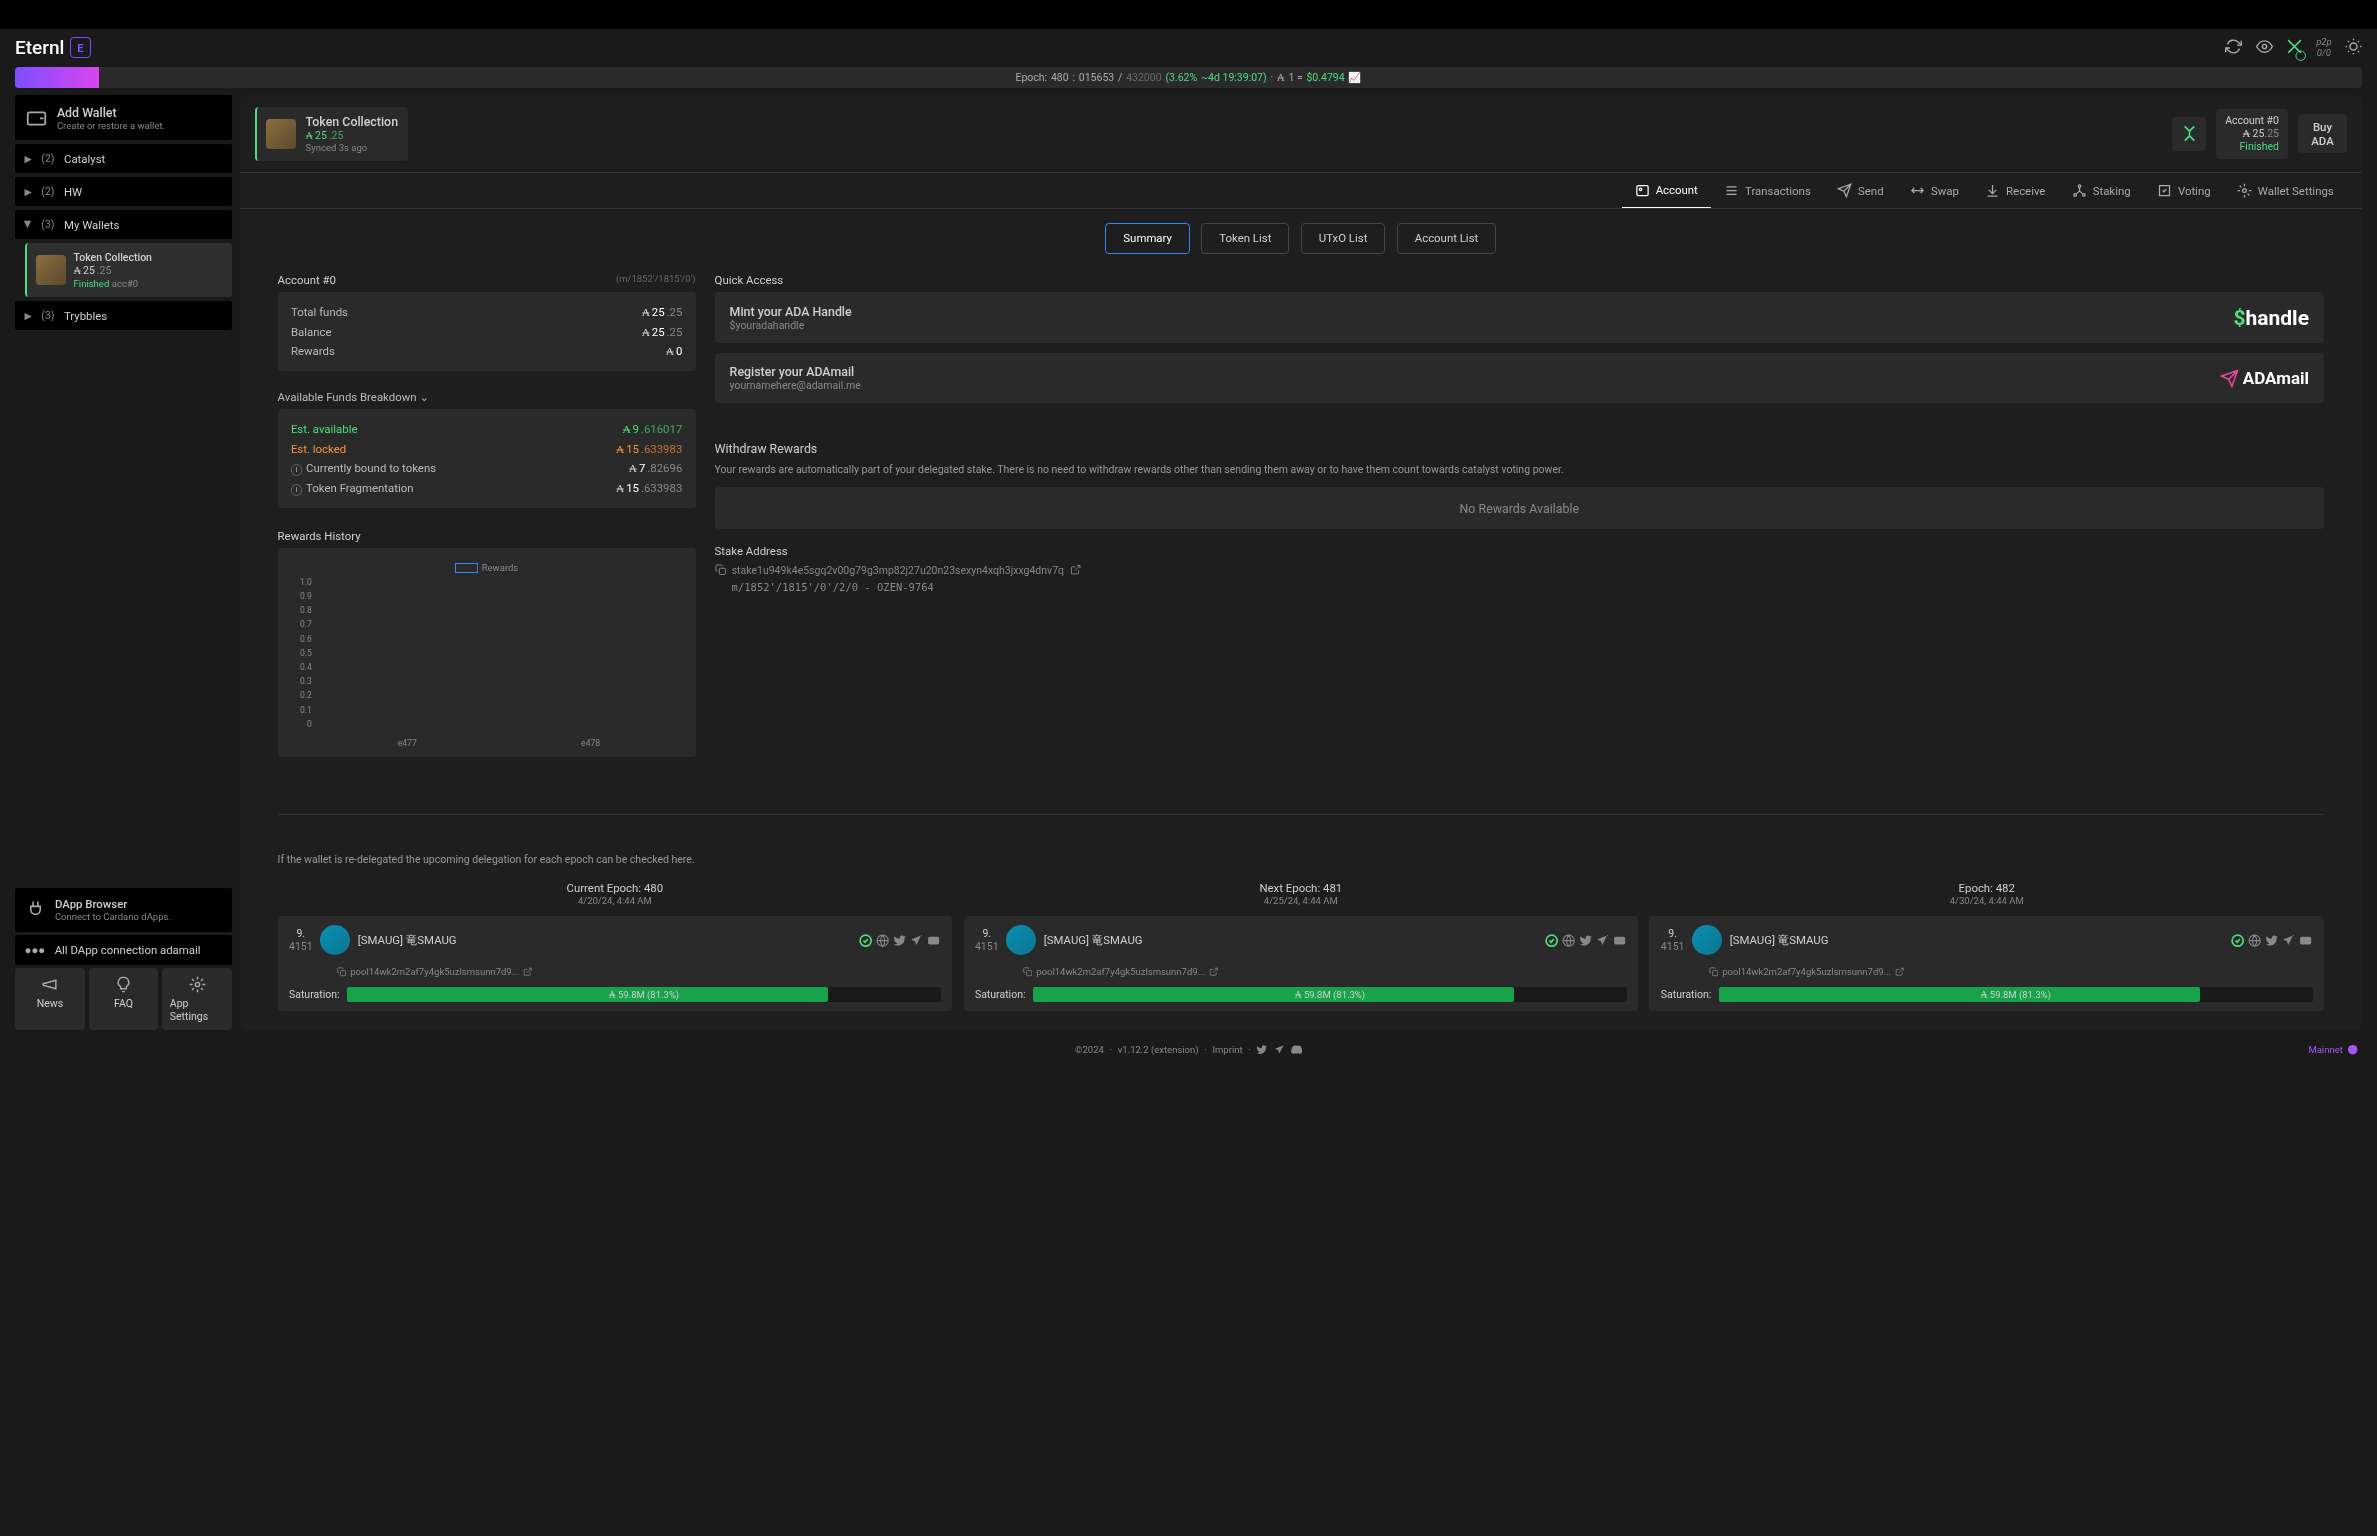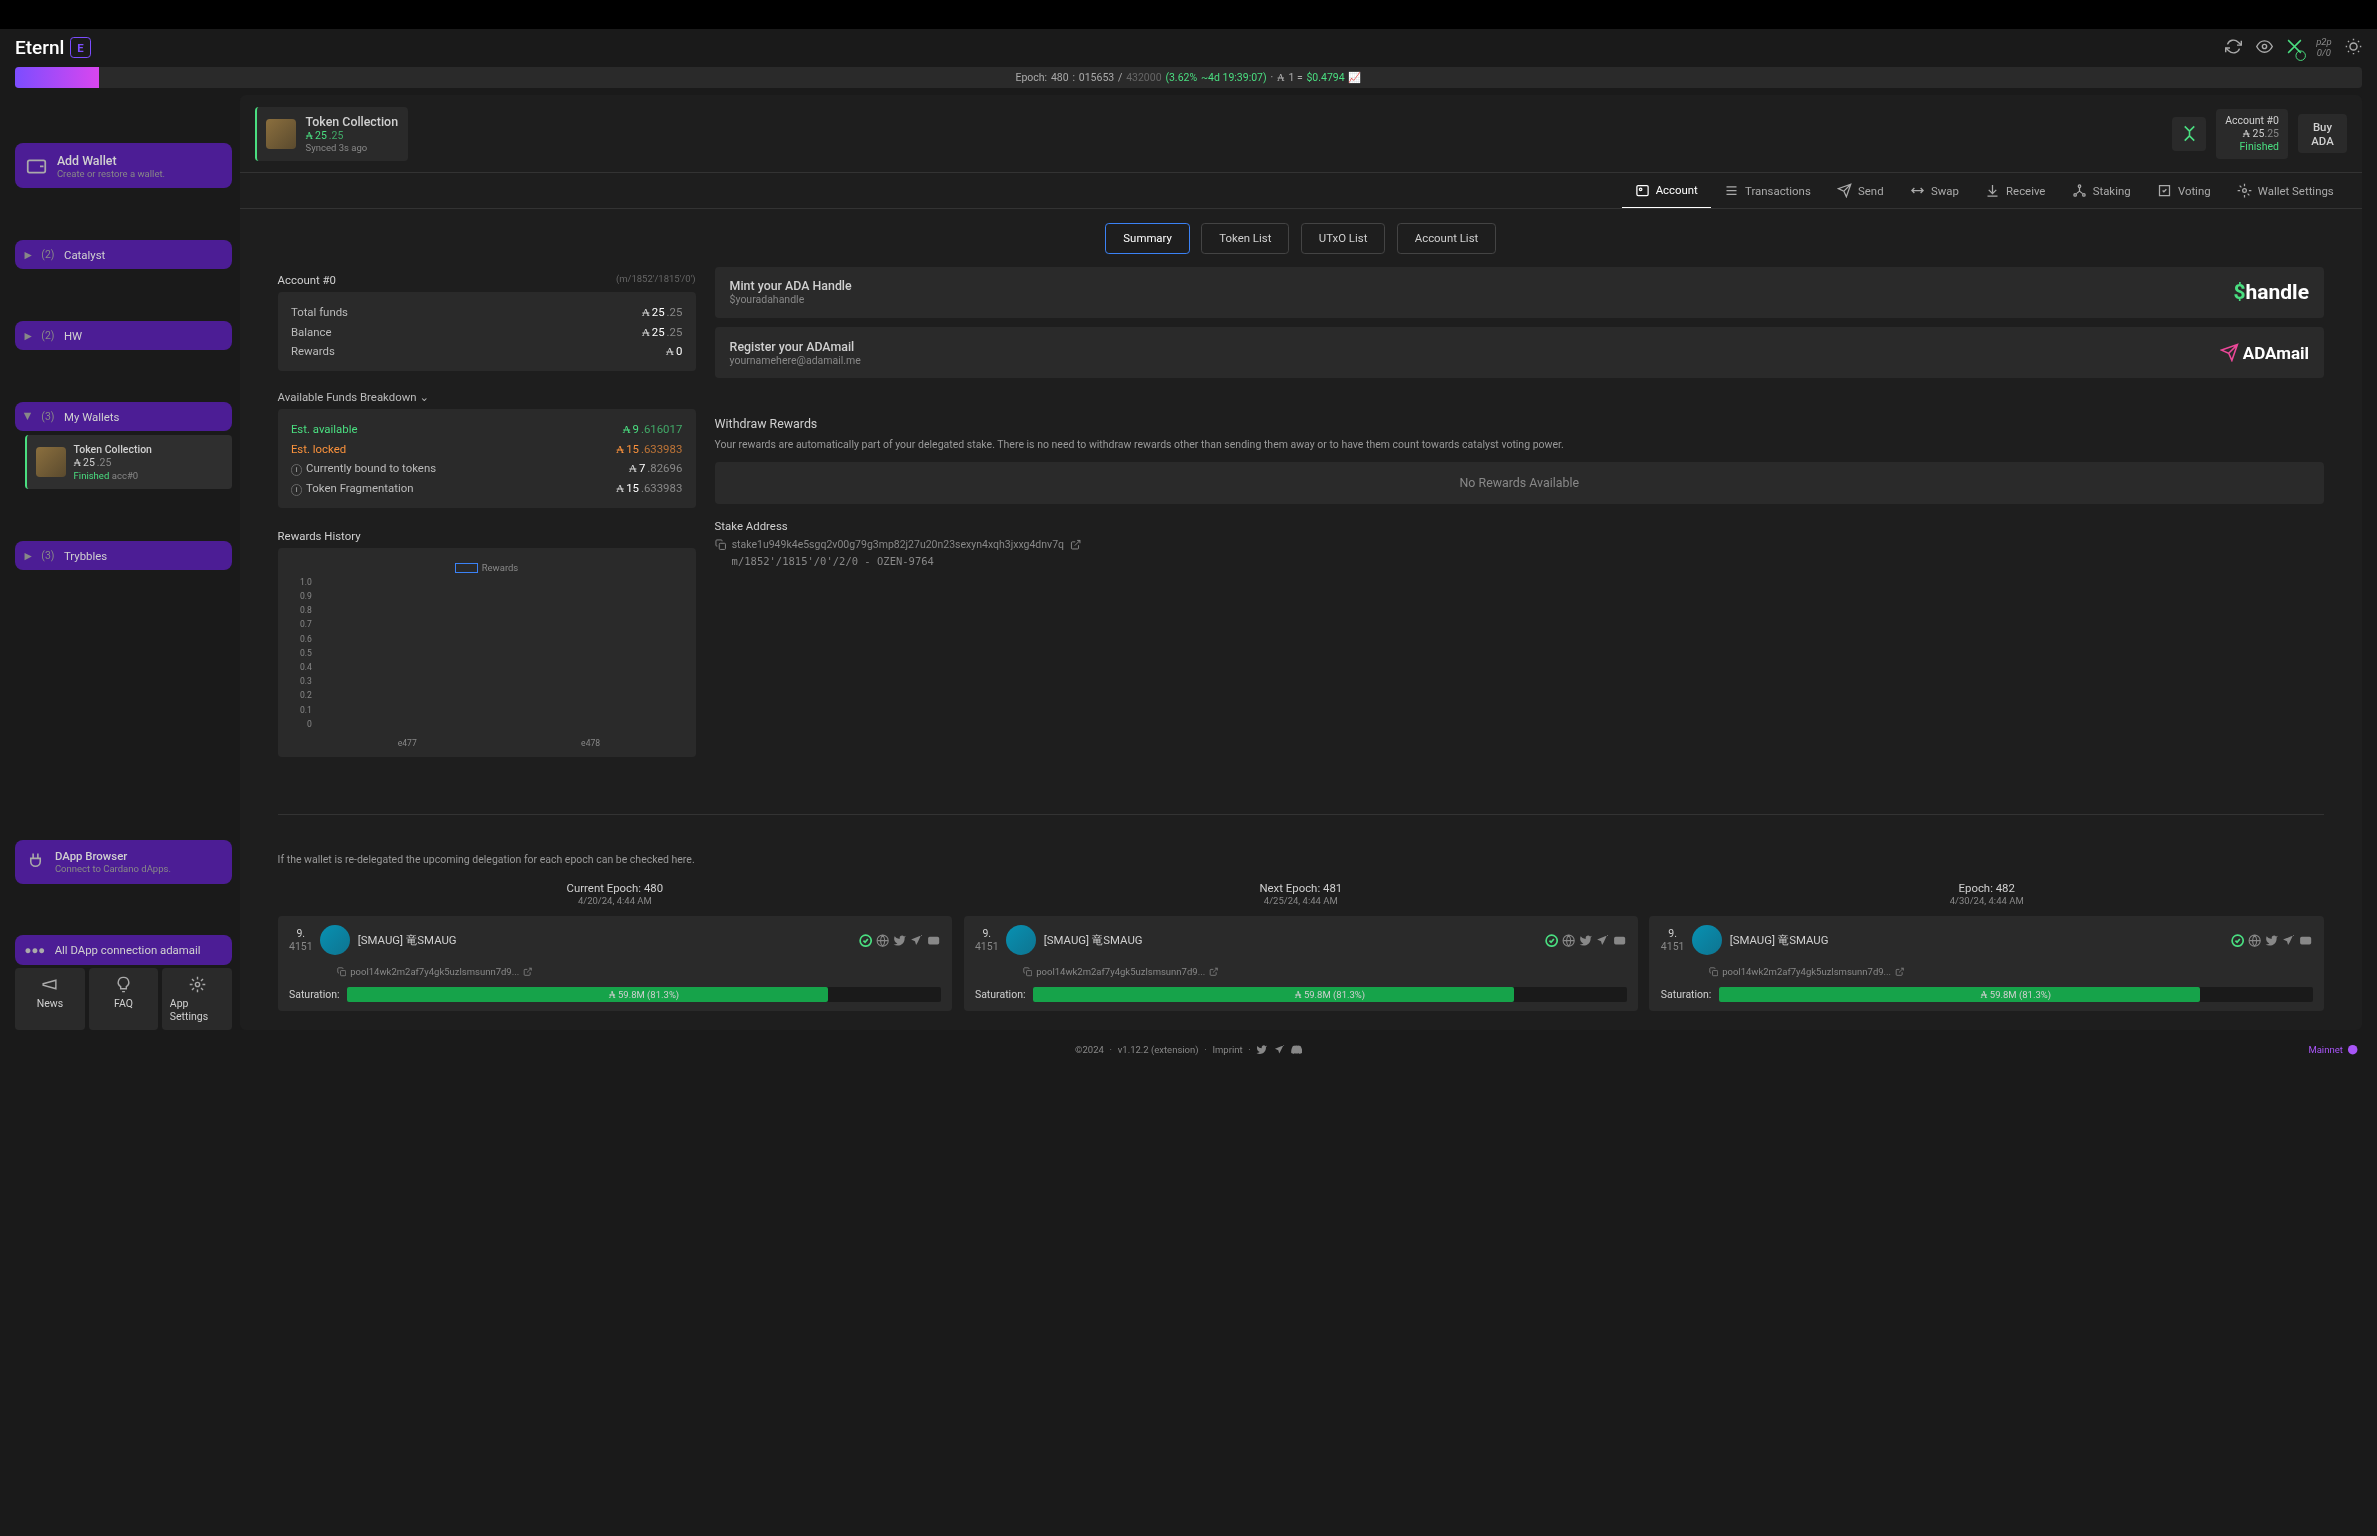--- a/index.html
+++ b/index.html
@@ -20,21 +20,21 @@
 .epoch-fill { position: absolute; left: 0; top: 0; bottom: 0; width: 3.6%; background: linear-gradient(90deg, #7c4dff, #d946ef); }
 .epoch-text { position: relative; display: flex; gap: 3.8px; align-items: center; }
 .green { color: #4ade80; }
 
 
 .layout { display: flex; gap: 7.6px; padding: 7.6px 15px; }
 .sidebar { width: 217px; display: flex; flex-direction: column; gap: 3.8px; }
 .main { flex: 1; background: #1e1e1e; border-radius: 5.7px; overflow: hidden; }
 
 
-.side-item { background: #4c1d95; border-radius: 8px; padding: 9.5px 11.4px; display: flex; align-items: center; gap: 9.5px; cursor: pointer; margin-top: 48px; }
+.side-item { background: #000000; border-radius: 2px; padding: 9.5px 11.4px; display: flex; align-items: center; gap: 9.5px; cursor: pointer; }
 .side-item.small { padding: 7.6px 9.5px; font-size: 11.4px; }
 .side-item .chev { color: #888; font-size: 9.5px; }
 .side-item .count { color: #888; font-size: 10.5px; }
 .side-sub { margin-left: 9.5px; background: #3a3a3a; border-radius: 3.8px; padding: 7.6px 9.5px; display: flex; align-items: center; gap: 7.6px; border-left: 2.9px solid transparent; }
 .side-sub.active { border-left-color: #4ade80; background: #2f2f2f; }
 .wallet-thumb { width: 30px; height: 30px; border-radius: 3.8px; background: linear-gradient(135deg, #8b6f3e, #5a4a2e); }
 .wallet-info { display: flex; flex-direction: column; font-size: 10.5px; }
 .wallet-info .name { font-weight: 500; }
 .wallet-info .bal { display: flex; align-items: center; gap: 1.9px; }
 .wallet-info .status { color: #4ade80; font-size: 9.5px; }
@@ -463,20 +463,23 @@
               <div class="chart-grid"></div>
               <div class="chart-x">
                 <span>e477</span>
                 <span>e478</span>
               </div>
             </div>
           </div>
         </div>
 
         <div class="col-right">
+          <div class="section-title">
+              <span>Quick Access</span>
+            </div>
           <div class="quick-card">
             <div>
               <div class="qtitle">Mint your ADA Handle</div>
               <div class="qdesc">$youradahandle</div>
             </div>
             <div class="handle-logo"><span class="dollar">$</span><span>handle</span></div>
           </div>
           <div class="quick-card">
             <div>
               <div class="qtitle">Register your ADAmail</div>

